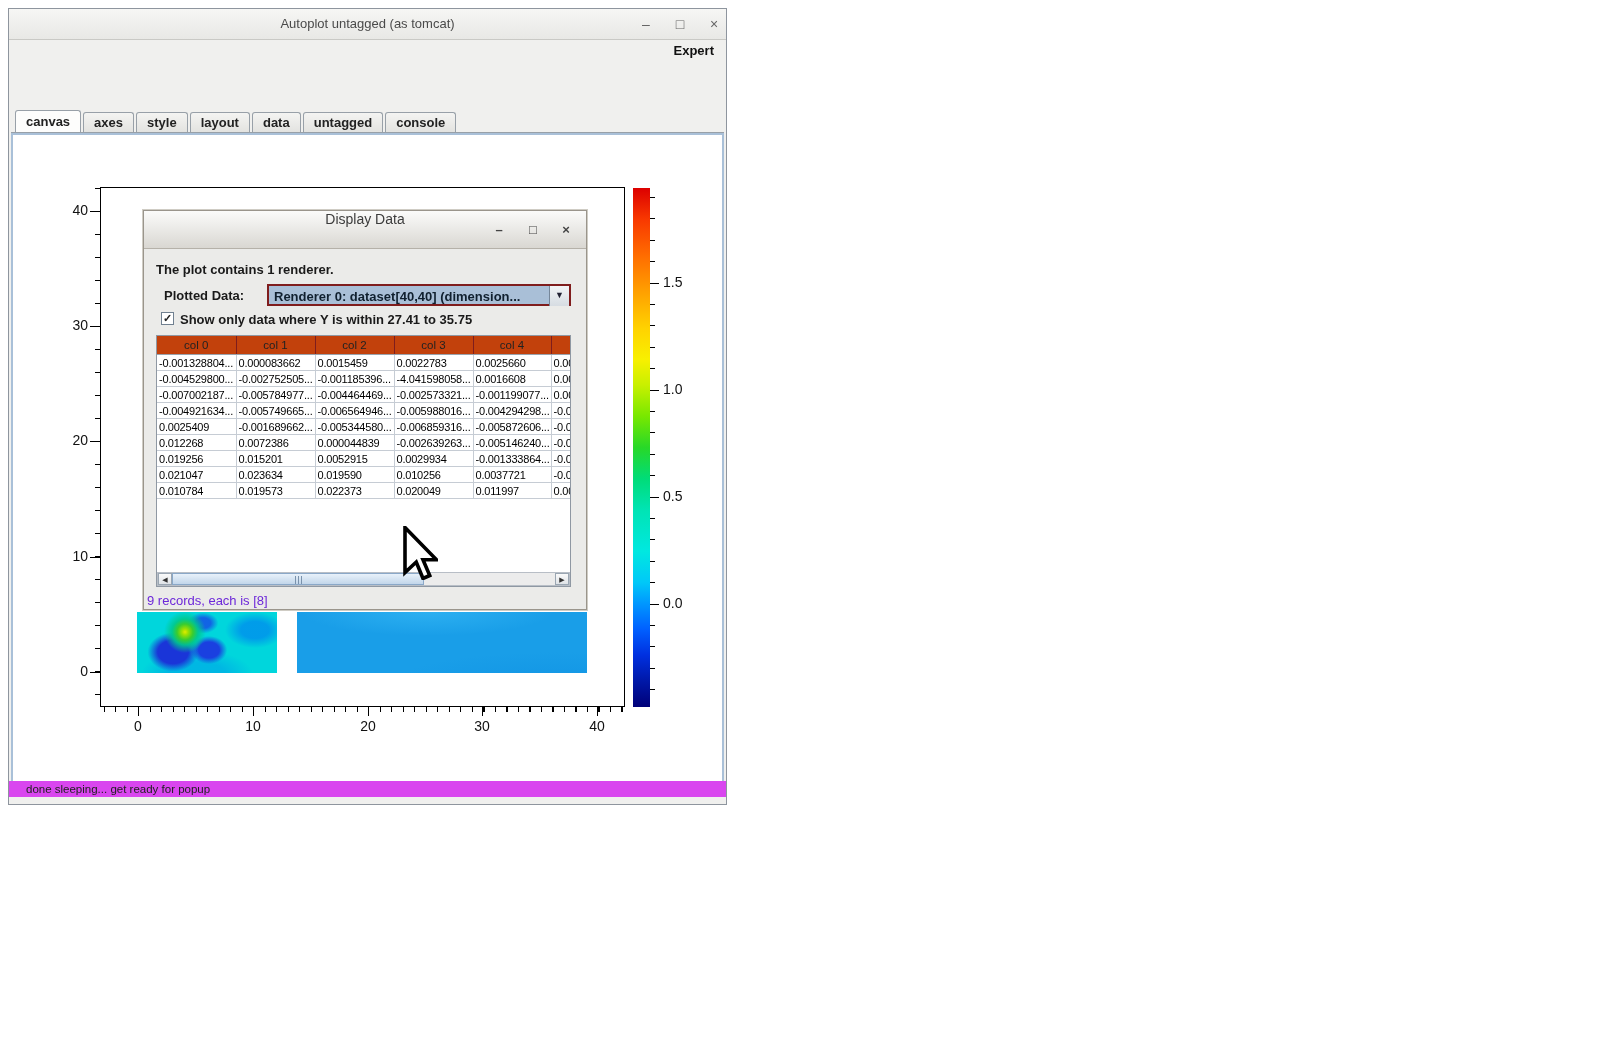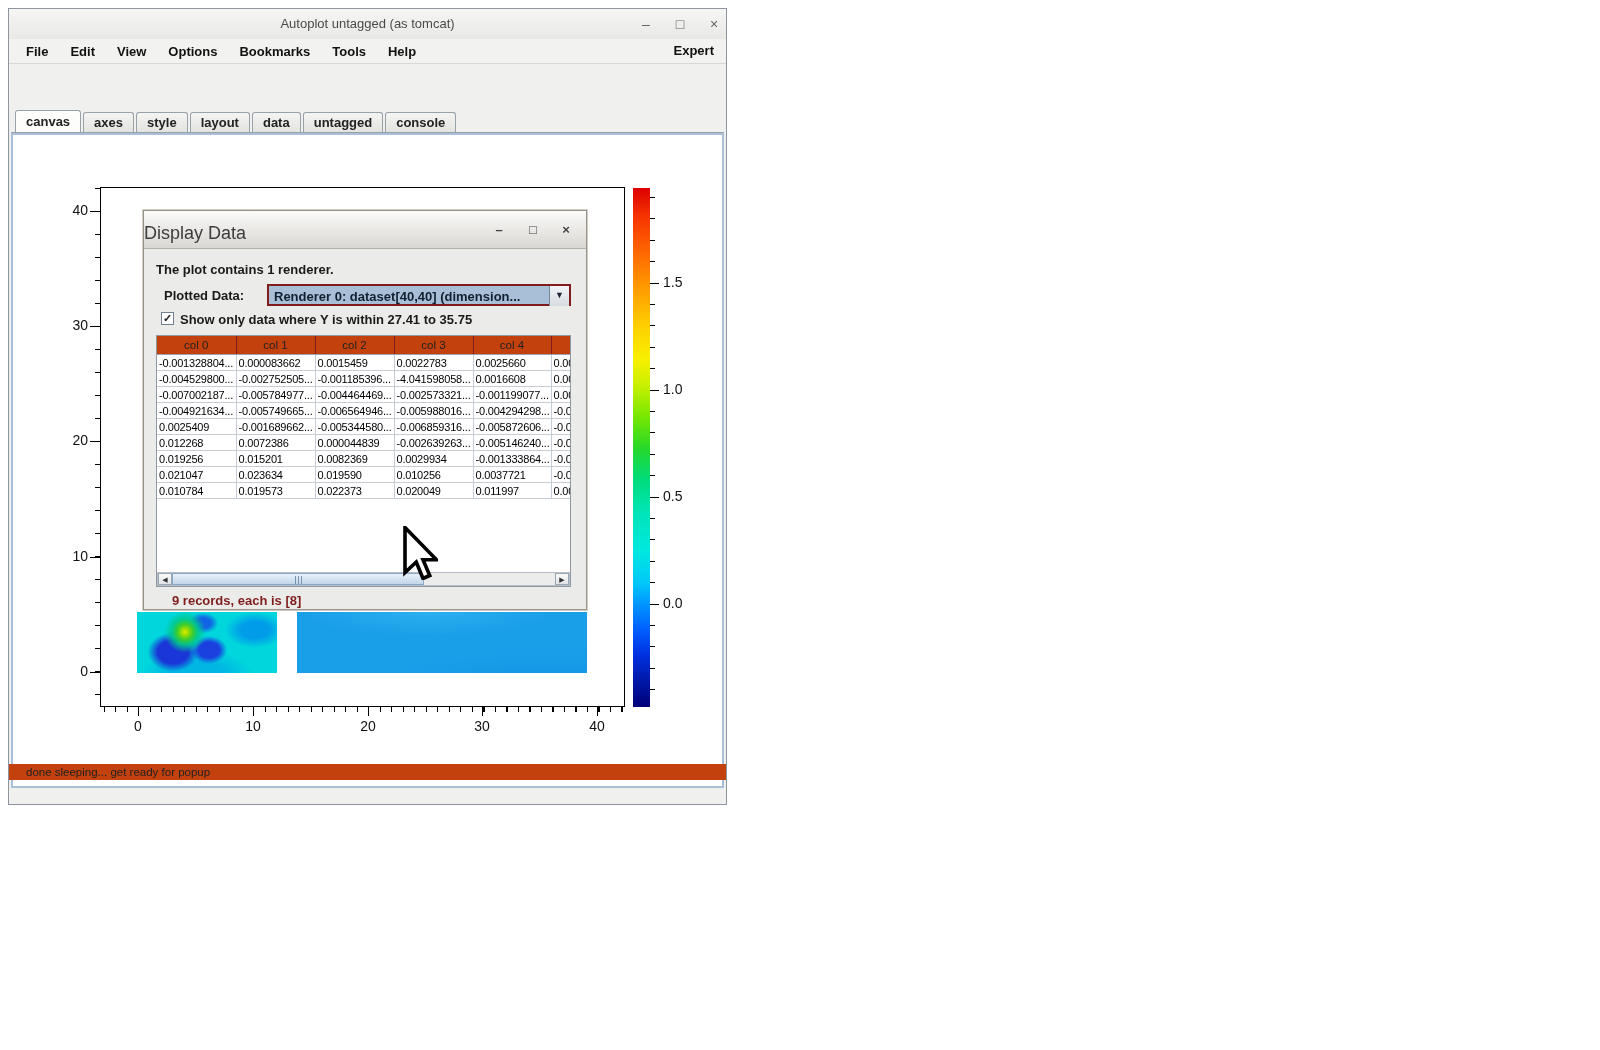--- a/index.html
+++ b/index.html
@@ -36,21 +36,21 @@
   
   .tabs{position:absolute;left:6px;top:102px;height:22px;display:flex;align-items:flex-end;}
   .tab{height:20px;line-height:20px;padding:0 10px;font-size:13px;font-weight:600;border:1px solid #98a0a8;
        border-bottom:none;background:linear-gradient(#f4f4f2,#e2e2df);margin-right:2px;
        border-radius:3px 3px 0 0;color:#222;}
   .tab.active{background:#fdfdfc;height:22px;line-height:22px;}
   .tabline{position:absolute;left:2px;top:123px;width:713px;height:1px;background:#98a0a8;}
   
   .canvas{position:absolute;left:2px;top:124px;width:713px;height:655px;background:#ffffff;
           border:2px solid #a9c0d8;box-sizing:border-box;}
-  .statusbar{position:absolute;left:0;top:755px;width:100%;height:16px;background:#c2410c;}
+  .statusbar{position:absolute;left:0;top:772px;width:100%;height:16px;background:#d946ef;}
   .statusbar span{position:absolute;left:17px;top:2px;font-size:11.5px;color:#222;}
   
   .plot-layer{position:absolute;inset:0;z-index:1;}
   .plot-box{position:absolute;left:100px;top:187px;width:525px;height:520px;border:1px solid #000;box-sizing:border-box;background:#fff;}
   .ytick-label{position:absolute;left:56px;width:32px;text-align:right;font-size:14px;color:#111;}
   .ytick-major{position:absolute;left:90px;width:10px;height:1px;background:#000;}
   .yminor{position:absolute;left:95px;top:188px;width:5px;height:519px;
           background:repeating-linear-gradient(to bottom,#000 0 1px,transparent 1px 23px);}
   .xtick-label{position:absolute;top:718px;width:30px;text-align:center;font-size:14px;color:#111;}
   .xtick-major{position:absolute;top:707px;width:1px;height:9px;background:#000;}
@@ -76,21 +76,21 @@
   .heat-right{position:absolute;left:297px;top:612px;width:290px;height:61px;
     background:
       radial-gradient(ellipse 180px 34px at 130px 0px,rgba(60,190,248,.55),rgba(60,190,248,0) 70%),
       radial-gradient(ellipse 220px 40px at 260px 70px,rgba(10,140,225,.45),rgba(10,140,225,0) 75%),
       #199ee8;}
   
   .dialog{position:absolute;left:143px;top:210px;width:444px;height:400px;z-index:5;
           background:#ebebe9;border:1px solid #9a958c;box-shadow:0 0 0 1px #cfccc4;box-sizing:border-box;}
   .dlg-titlebar{position:absolute;left:0;top:0;width:100%;height:38px;
                 background:linear-gradient(#fbfbfa,#d9d7d2);border-bottom:1px solid #b5b1a9;box-sizing:border-box;}
-  .dlg-title{position:absolute;left:0;right:0;top:12px;text-align:left;font-size:18px;color:#3c3c3c;}
+  .dlg-title{position:absolute;left:0;right:0;top:0;text-align:center;font-size:14px;color:#3c3c3c;}
   .dlg-text{position:absolute;font-size:13px;font-weight:bold;color:#1a1a1a;}
   .combo{position:absolute;left:123px;top:73px;width:304px;height:22px;background:#a9bfd7;
          border:2px solid #7f1d1d;box-sizing:border-box;}
   .combo .val{position:absolute;left:5px;top:3px;font-size:13px;font-weight:bold;color:#10202f;
               white-space:nowrap;overflow:hidden;width:275px;}
   .combo .arrow{position:absolute;right:0;top:0;width:19px;height:20px;background:linear-gradient(#f2f4f6,#d6dce2);
                 border-left:1px solid #76879a;text-align:center;line-height:19px;font-size:9px;color:#223;}
   .checkbox{position:absolute;left:17px;top:101px;width:13px;height:13px;background:#fff;
             border:1px solid #708090;box-sizing:border-box;font-size:11px;line-height:11px;
             text-align:center;color:#222;font-weight:bold;}
@@ -103,47 +103,38 @@
                   font-size:11px;letter-spacing:-0.2px;color:#000;padding:0 1px 0 2px;
                   overflow:hidden;white-space:nowrap;}
   .hscroll{position:absolute;left:13px;top:361px;width:413px;height:14px;background:#ececec;
            border:1px solid #b8bec6;box-sizing:border-box;}
   .hs-btn{position:absolute;top:0;width:14px;height:12px;background:linear-gradient(#fafafa,#dfe3e7);
           border:1px solid #9aa6b2;box-sizing:border-box;text-align:center;line-height:11px;font-size:7px;color:#333;}
   .hs-thumb{position:absolute;left:14px;top:0;width:252px;height:12px;background:linear-gradient(#e8f1fa,#c2d6ea);
             border:1px solid #8aa8c8;box-sizing:border-box;}
   .hs-grip{position:absolute;left:122px;top:2px;width:8px;height:8px;
            background:repeating-linear-gradient(to right,#7a92ac 0 1px,transparent 1px 3px);}
-  .records{position:absolute;left:3px;top:382px;font-size:13px;font-weight:bold;color:#7f1d1d;margin-left:25px;}
+  .records{position:absolute;left:3px;top:382px;font-size:13px;font-weight:normal;color:#6d28d9;}
   
   .cursor{position:absolute;left:402px;top:526px;z-index:9;}
 </style>
 </head>
 <body>
 
 <div class="screen">
 
   <div class="win">
 
     <div class="titlebar">
       <div class="title">Autoplot untagged (as tomcat)</div>
       <span class="winctl" style="left:625px;">–</span>
       <span class="winctl" style="left:659px;">□</span>
       <span class="winctl" style="left:693px;">×</span>
     </div>
 
-    <div class="menubar" id="menubar">
-        <span class="menu-item">File</span>
-        <span class="menu-item">Edit</span>
-        <span class="menu-item">View</span>
-        <span class="menu-item">Options</span>
-        <span class="menu-item">Bookmarks</span>
-        <span class="menu-item">Tools</span>
-        <span class="menu-item">Help</span>
-      </div>
     <span class="menu-expert">Expert</span>
 
     <div class="toolbar">
       <span class="layer-icon" style="left:7px;top:68px;background:#6abf4b;"></span>
       <span class="layer-icon" style="left:7px;top:80px;background:#6f9fd8;"></span>
       <input class="addr" value="+rand(40,40)*(exp(-distance(40,40,20,20,10,10)/0.3)+exp(-distance(40,40,5,5,10,10)/0.2))" style="">
       <div class="addr-drop">▼</div>
       <div class="btn-run">
         <span>▶</span>
       </div>
@@ -298,21 +289,21 @@
               <td>0.012268</td>
               <td>0.0072386</td>
               <td>0.000044839</td>
               <td>-0.002639263...</td>
               <td>-0.005146240...</td>
               <td>-0.0</td>
             </tr>
             <tr>
               <td>0.019256</td>
               <td>0.015201</td>
-              <td>0.0082369</td>
+              <td>0.0052915</td>
               <td>0.0029934</td>
               <td>-0.001333864...</td>
               <td>-0.0</td>
             </tr>
             <tr>
               <td>0.021047</td>
               <td>0.023634</td>
               <td>0.019590</td>
               <td>0.010256</td>
               <td>0.0037721</td>

